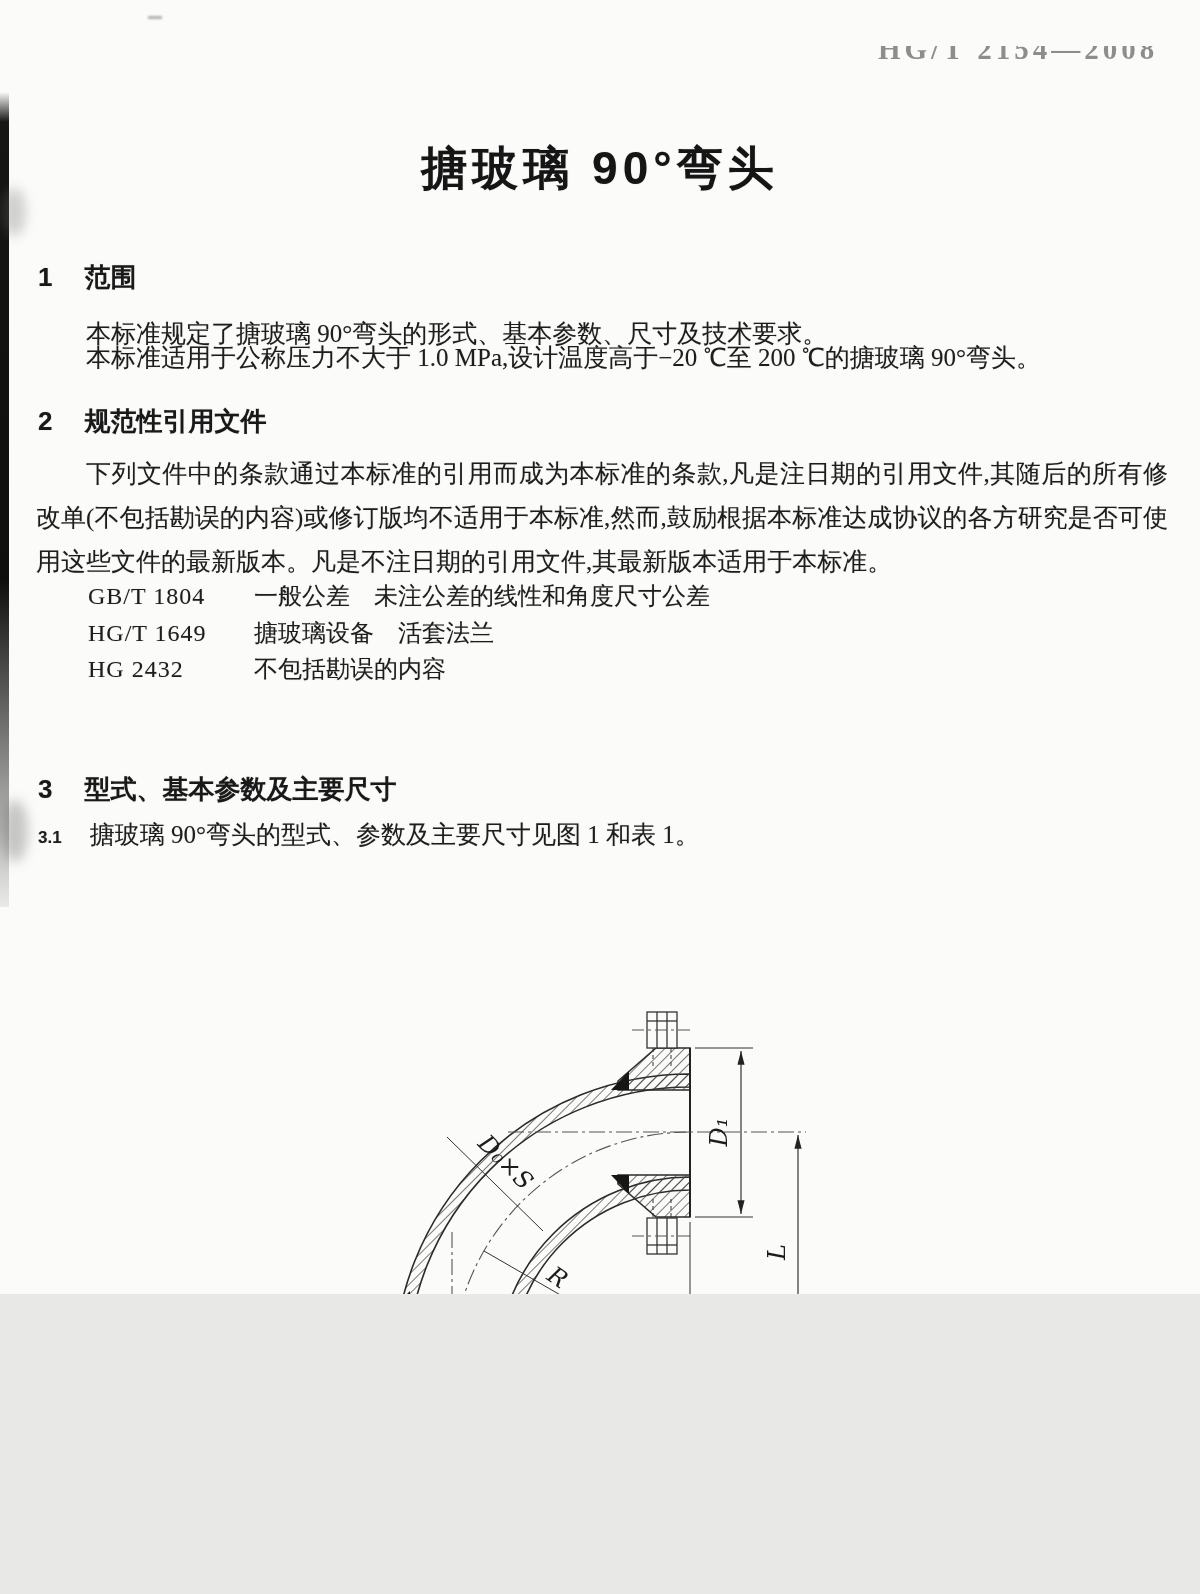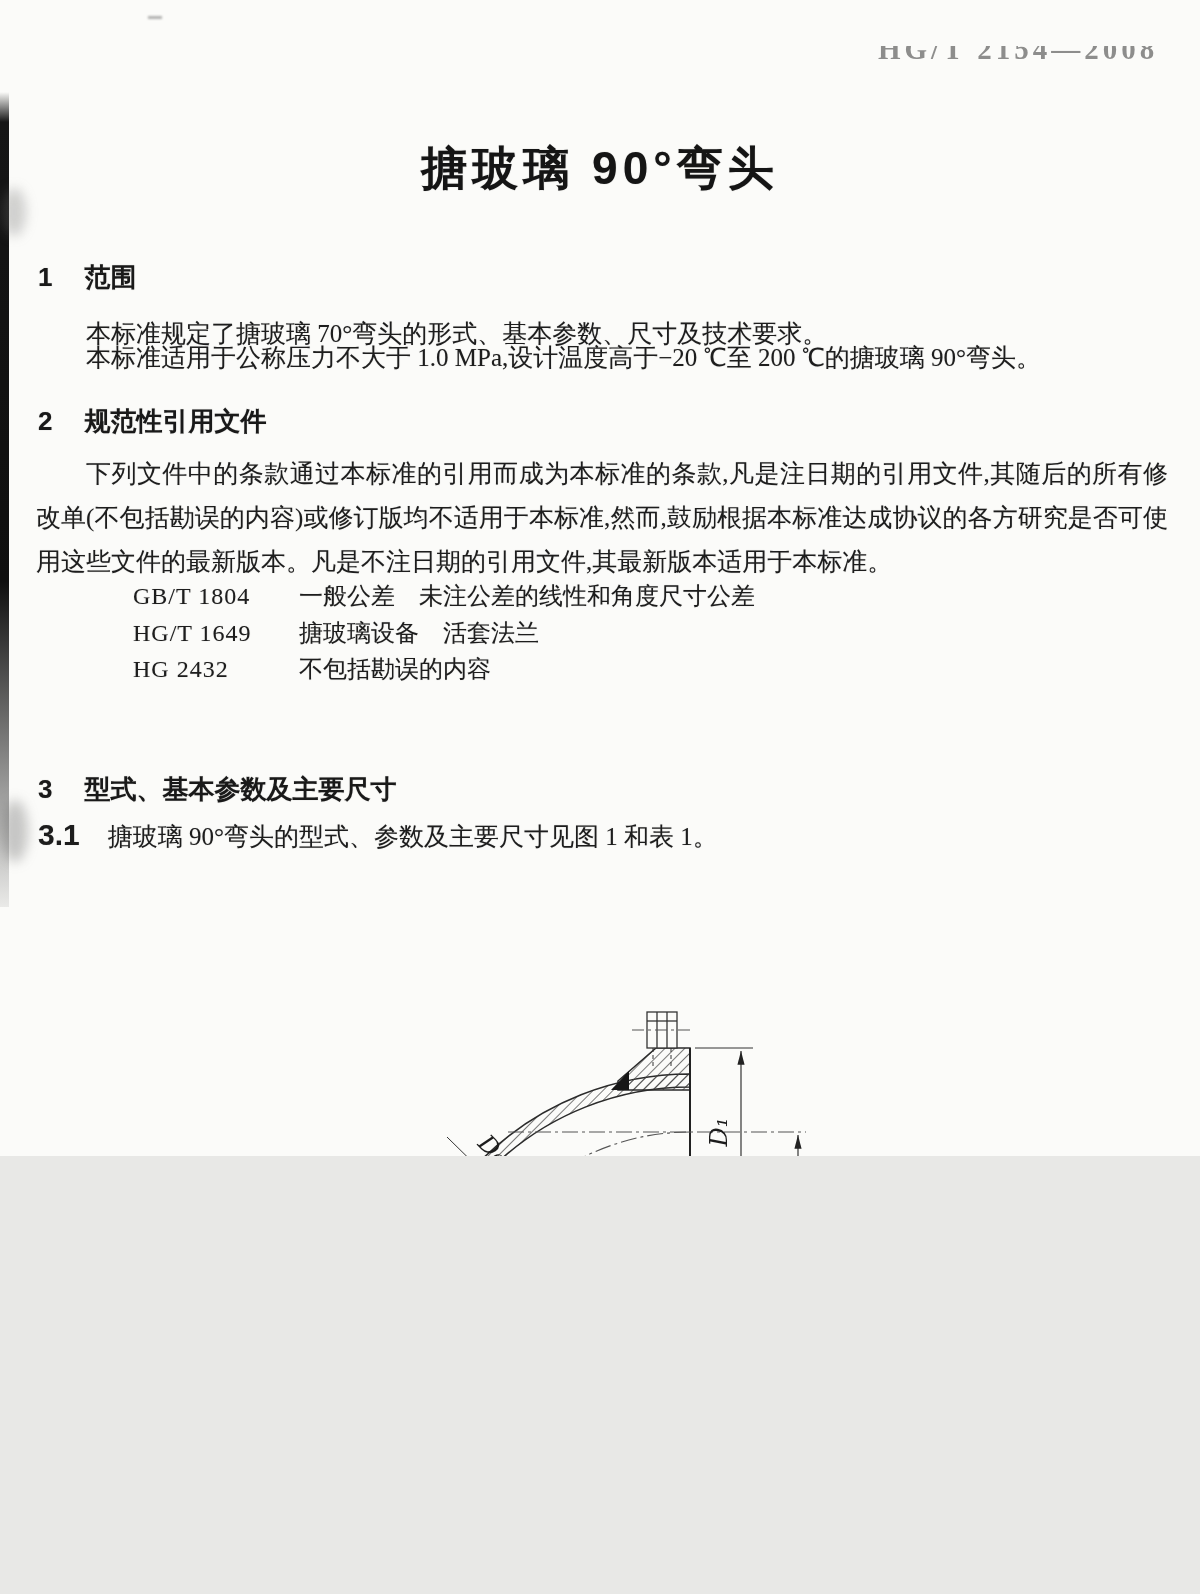--- a/index.html
+++ b/index.html
@@ -1,18 +1,18 @@
 <!DOCTYPE html>
 <html><head>
 <meta charset="utf-8">
 <style>
   * { margin:0; padding:0; box-sizing:border-box; }
   html,body { background:#e8e8e6; }
   .page {
-    position:relative; width:1200px; height:1156px;
+    position:relative; width:1200px; height:1294px;
     background:#fbfbf9; overflow:hidden;
     font-family:"Liberation Serif", serif; color:#1d1d1d;
   }
   
   .spine {
     position:absolute; left:0; top:92px; width:9px; height:815px;
     background:linear-gradient(180deg, rgba(20,20,20,0) 0, #161616 30px, #0f0f0f 60%, rgba(30,30,30,.08) 100%);
   }
   .smudge { position:absolute; border-radius:50%; filter:blur(6px); }
   .smudge.s1 { left:2px; top:188px; width:24px; height:48px; background:rgba(110,110,110,.30); }
@@ -50,33 +50,33 @@
   .para {
     position:absolute; left:36px; width:1132px;
     font-size:25px; line-height:44px; text-align:justify;
     color:#1d1d1d; text-shadow:0 0 1px rgba(40,40,40,.28);
   }
   .para.indent { text-indent:50px; }
   .p1 { top:312px; }
   .p2 { top:336px; }
   .p3 { top:452px; }
 
-  .refs { position:absolute; left:88px; top:578px;margin-left:45px; }
+  .refs { position:absolute; left:88px; top:578px; }
   .ref-line { display:flex; font-size:24px; line-height:36.5px;
     color:#1d1d1d; text-shadow:0 0 1px rgba(40,40,40,.28); }
   .ref-line .ref-code { min-width:132px; letter-spacing:1px; }
   .ref-line .ref-title { margin-left:34px; }
 
   .clause {
     position:absolute; left:38px; top:818px; width:1130px;
     font-size:25px; color:#1d1d1d; text-shadow:0 0 1px rgba(40,40,40,.28);
   }
   .clause .cnum {
     font-family:"Liberation Sans", sans-serif; font-weight:bold;
-    font-size:30px; margin-right:28px;
+    font-size:17px; margin-right:28px;
   }
 
   .figure-wrap { position:absolute; left:280px; top:985px; width:545px; height:575px; }
   svg text { text-shadow:none; }
 </style>
 </head>
 <body>
 
 <div class="page">
 
@@ -87,21 +87,21 @@
 
   <div class="header-clip">
     <span class="code">HG/T 2154—2008</span>
   </div>
 
   <div class="doc-title">搪玻璃 90°弯头</div>
 
   <div class="sec-h h1">
     <span class="num">1</span><span>范围</span>
   </div>
-  <div class="para indent p1">本标准规定了搪玻璃 70°弯头的形式、基本参数、尺寸及技术要求。</div>
+  <div class="para indent p1">本标准规定了搪玻璃 90°弯头的形式、基本参数、尺寸及技术要求。</div>
   <div class="para indent p2">本标准适用于公称压力不大于 1.0 MPa,设计温度高于−20 ℃至 200 ℃的搪玻璃 90°弯头。</div>
 
   <div class="sec-h h2">
     <span class="num">2</span><span>规范性引用文件</span>
   </div>
   <div class="para indent p3">下列文件中的条款通过本标准的引用而成为本标准的条款,凡是注日期的引用文件,其随后的所有修改单(不包括勘误的内容)或修订版均不适用于本标准,然而,鼓励根据本标准达成协议的各方研究是否可使用这些文件的最新版本。凡是不注日期的引用文件,其最新版本适用于本标准。</div>
 
   <div class="refs">
     <div class="ref-line">
       <span class="ref-code">GB/T 1804</span>

